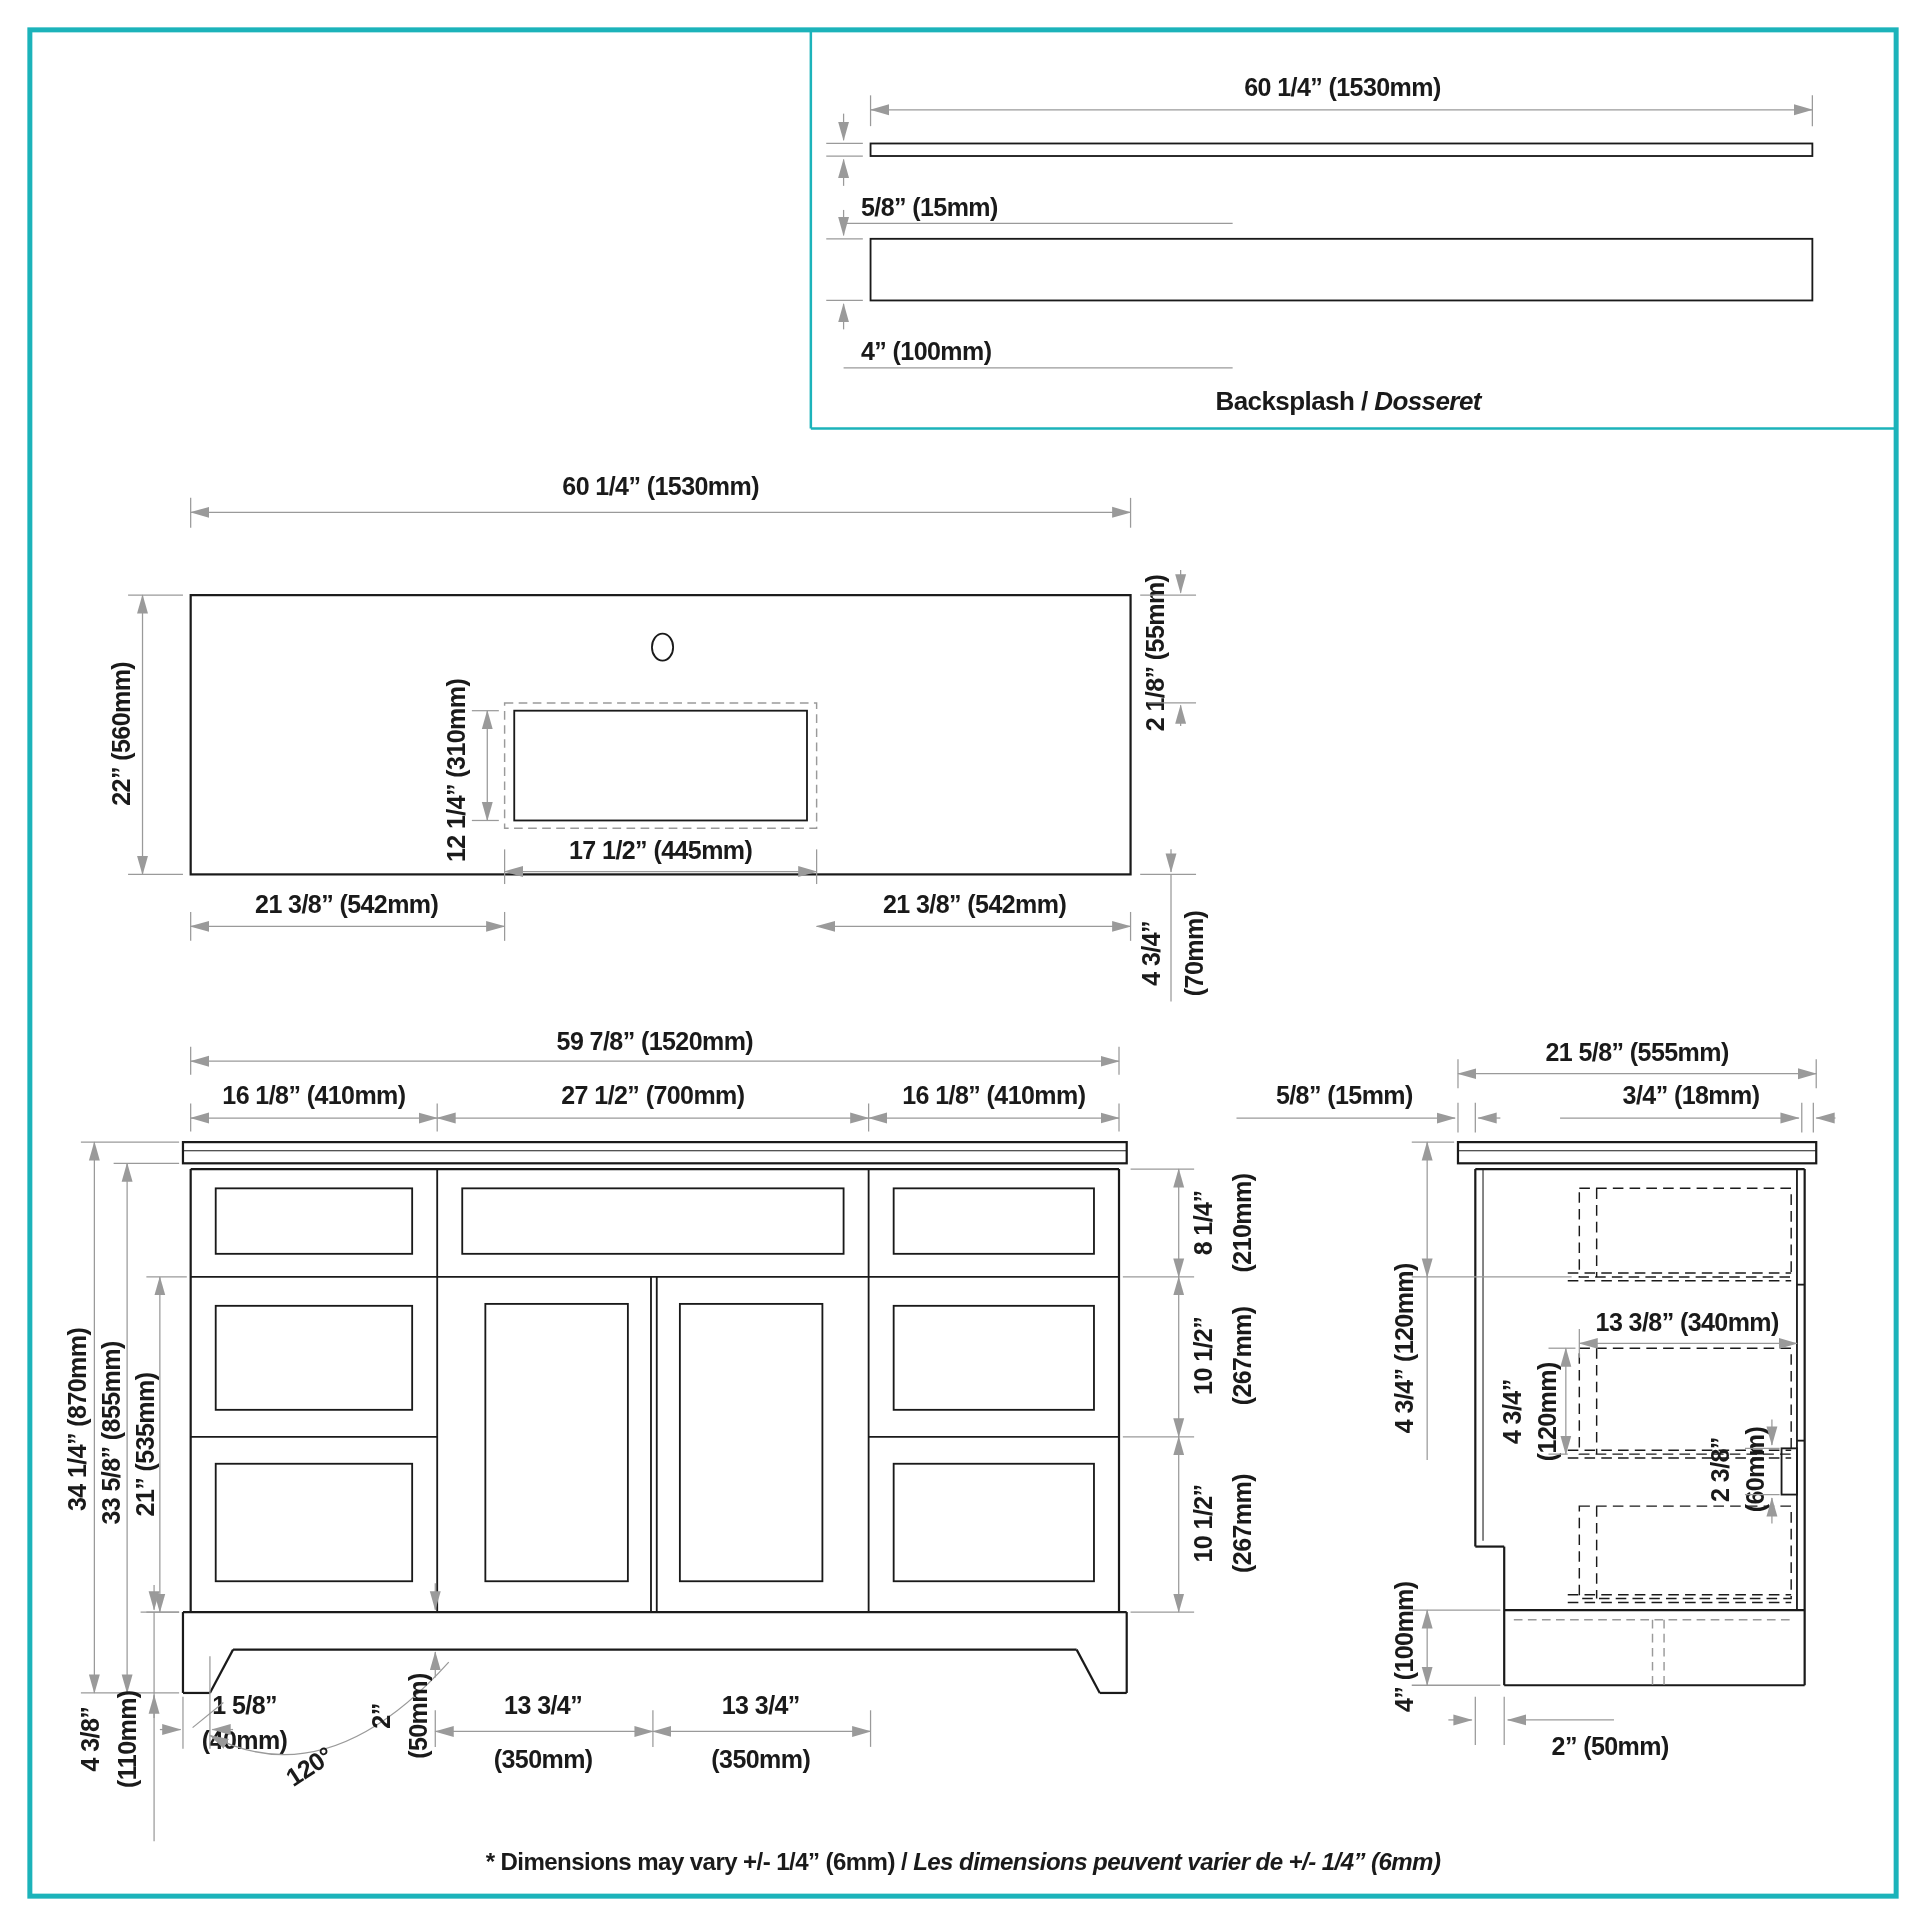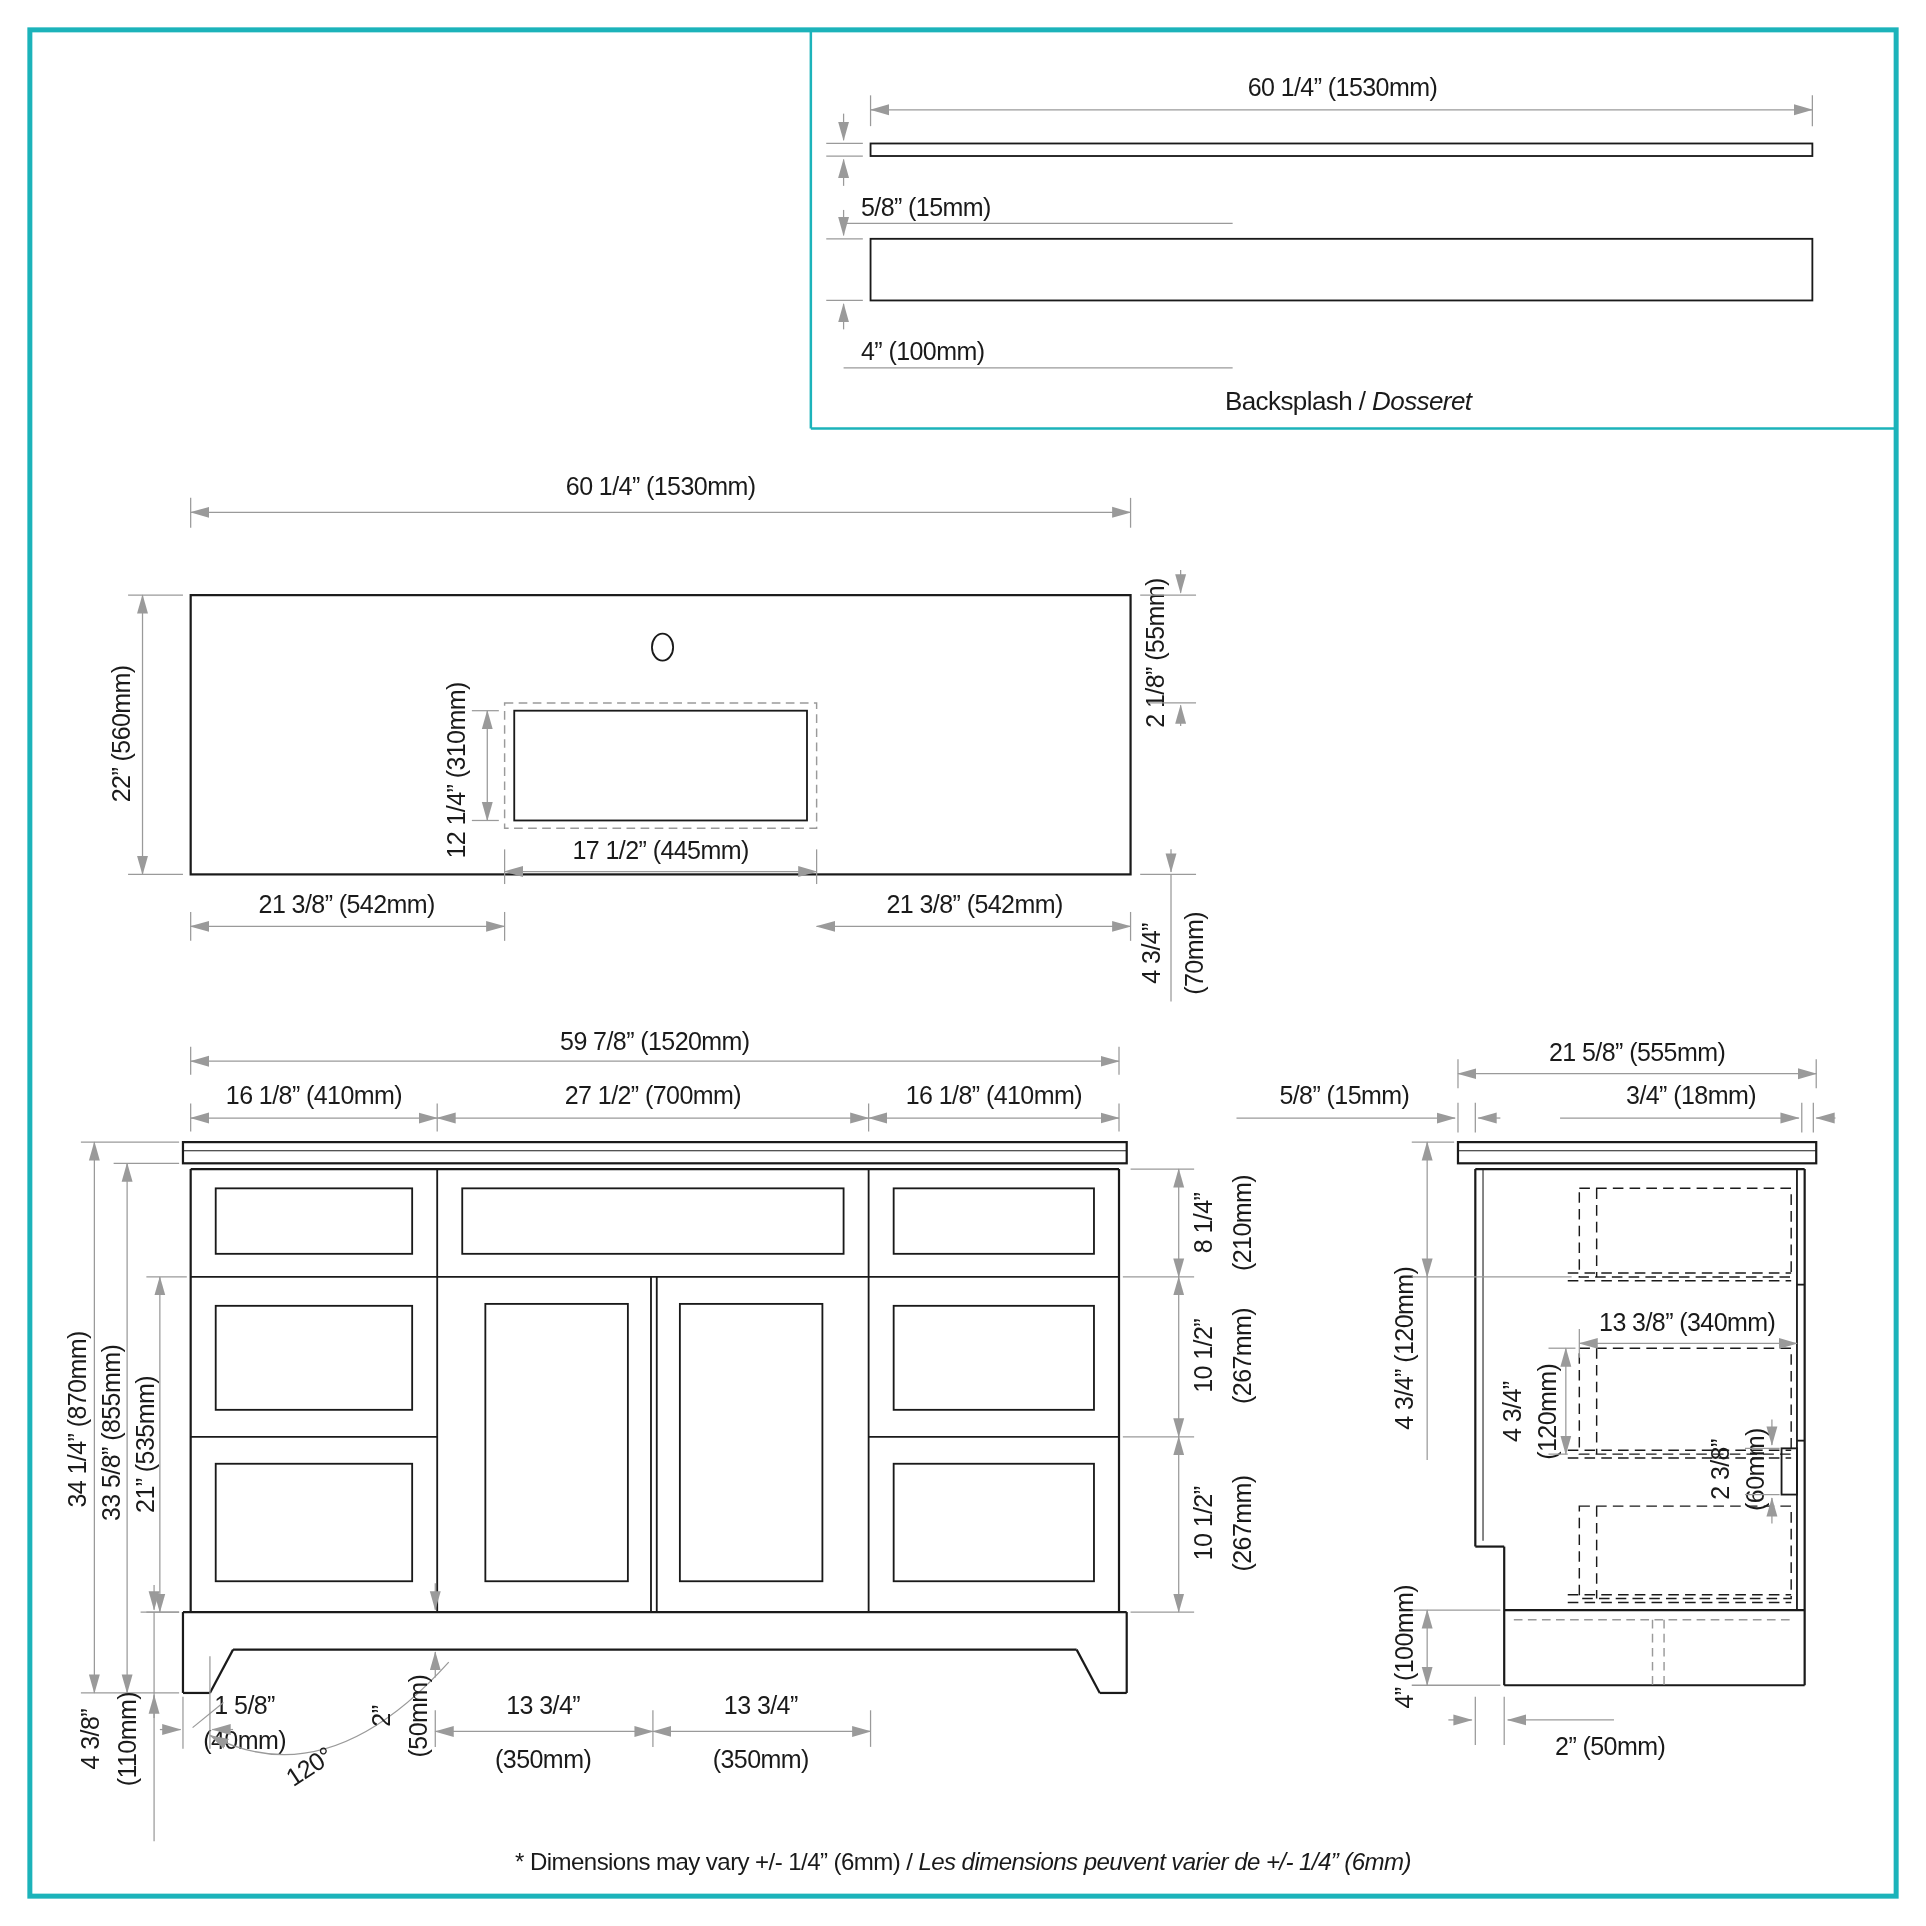--- a/index.html
+++ b/index.html
@@ -1,16 +1,16 @@
 <!DOCTYPE html>
 <html style="font-size:6.2px"><head>
 <meta charset="utf-8">
 <style>
   html,body{margin:0;padding:0;background:#ffffff;}
-  .page{width:1704px;height:1926px;background:#ffffff;}
+  .page{width:1704px;height:1926px;background:#ffffff;font-weight:bold;}
   svg{display:block;}
   text{font-family:"Liberation Sans","DejaVu Sans",sans-serif;fill:#1a1a1a;letter-spacing:-0.3px;}
   .t{font-size:13px;text-anchor:middle;}
   .ts{font-size:13px;text-anchor:start;}
   .cap{font-size:13.5px;text-anchor:middle;}
   .note{font-size:12.5px;text-anchor:middle;}
   .it{font-style:italic;}
   .blk{stroke:#1a1a1a;stroke-width:0.95;fill:none;}
   .blk2{stroke:#1a1a1a;stroke-width:1.15;fill:none;}
   .thin{stroke:#1a1a1a;stroke-width:0.55;fill:none;}

